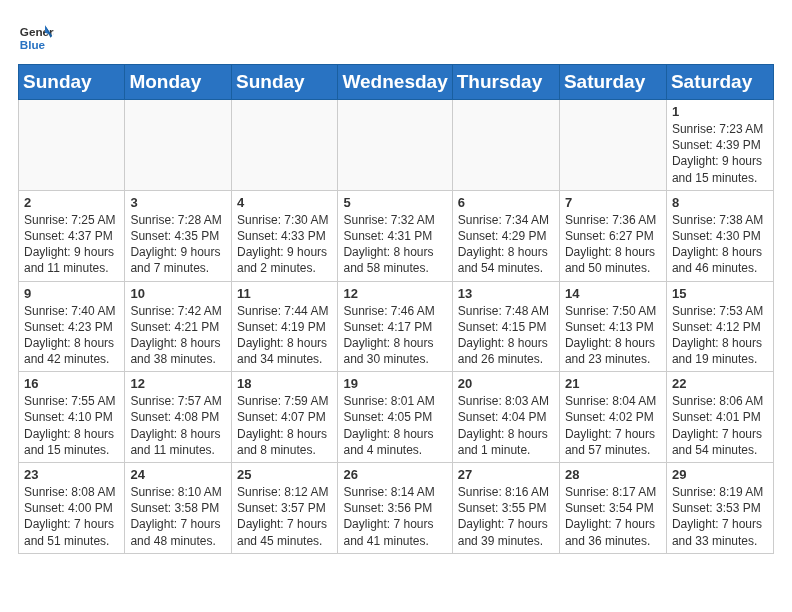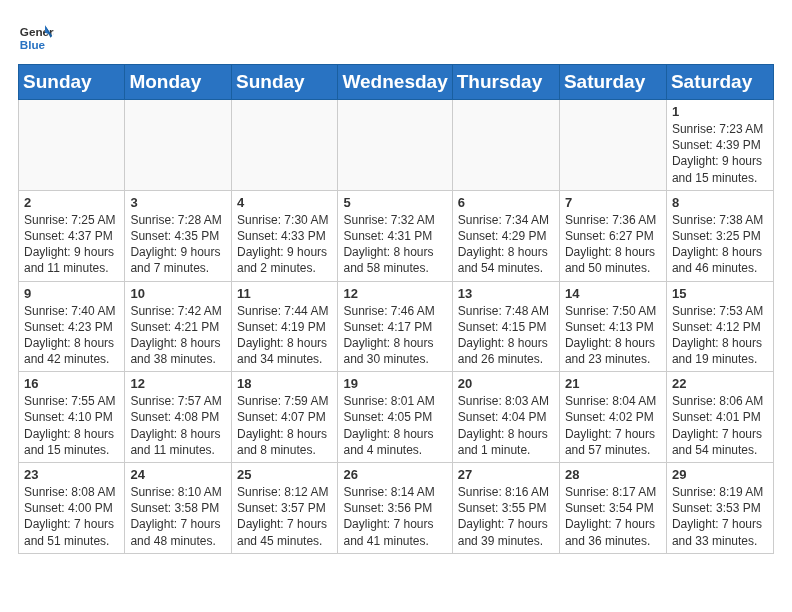--- a/index.html
+++ b/index.html
@@ -170,21 +170,21 @@
           <td>
             <span class="day-num">7</span>
             <div class="day-info">Sunrise: 7:36 AM
 Sunset: 6:27 PM
 Daylight: 8 hours
 and 50 minutes.</div>
           </td>
           <td>
             <span class="day-num">8</span>
             <div class="day-info">Sunrise: 7:38 AM
-Sunset: 3:25 PM
+Sunset: 4:30 PM
 Daylight: 8 hours
 and 46 minutes.</div>
           </td>
         </tr>
         <tr>
           <td>
             <span class="day-num">9</span>
             <div class="day-info">Sunrise: 7:40 AM
 Sunset: 4:23 PM
 Daylight: 8 hours

